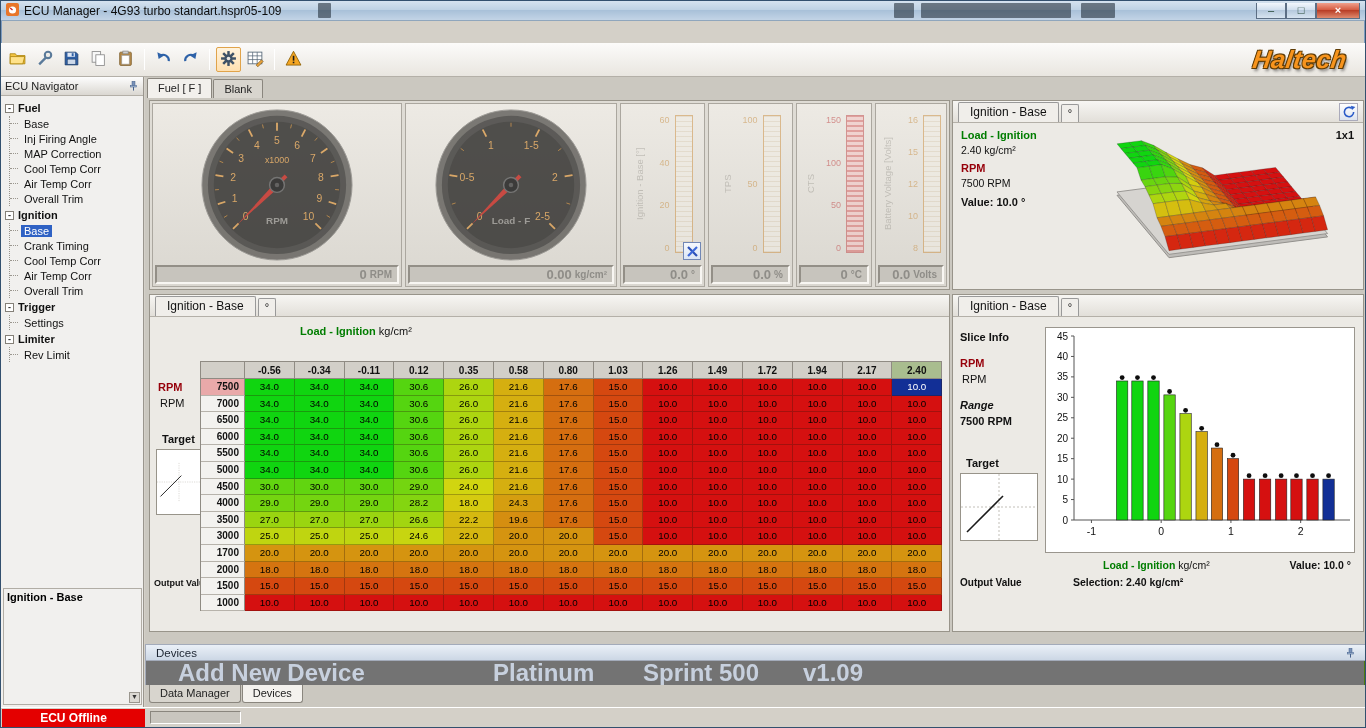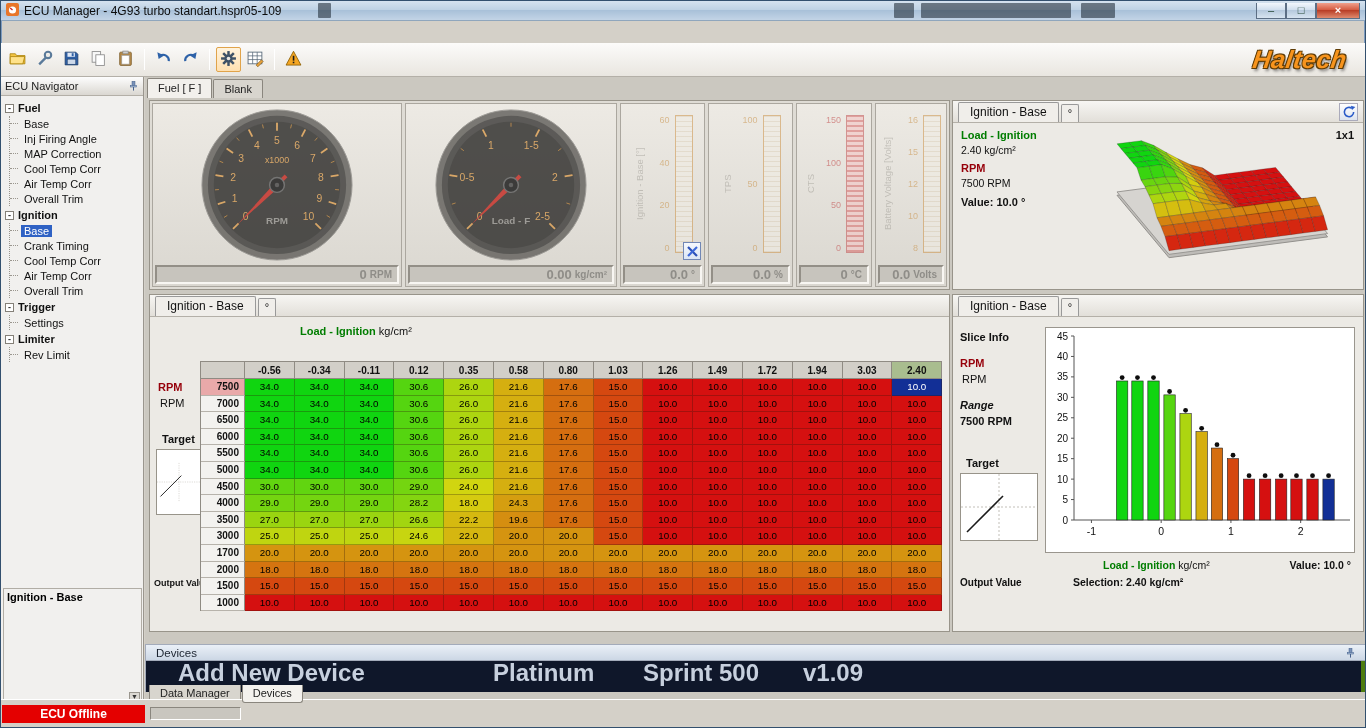--- a/index.html
+++ b/index.html
@@ -40,21 +40,21 @@
 .tree-children{margin-left:4px;border-left:1px dotted #9a968e;padding-left:0;margin-bottom:1px}
 .tree-leaf{display:flex;align-items:center;height:15px;font-size:11px}
 .tree-leaf::before{content:"";width:8px;border-top:1px dotted #9a968e;margin-right:3px}
 .leaf-label{padding:0 3px}
 .leaf-label.sel{background:#2f62c4;color:#fff}
 .info-box{position:absolute;left:2px;top:511px;width:139px;height:117px;border:1px solid #b1ada5;background:#f1f0ee;padding:2px 14px 2px 3px;font-size:10.3px;line-height:1.25;color:#000}
 .info-title{font-weight:bold;font-size:11px;margin-bottom:1px}
 .info-scroll{position:absolute;right:1px;bottom:1px;width:11px;height:11px;border:1px solid #9a968e;background:#dcd9d3;display:flex;align-items:center;justify-content:center;font-size:7px;color:#333}
 
 
-.statusbar{position:absolute;left:0;bottom:0;width:100%;height:28px;background:#d4d0c8;border-top:1px solid #fff;display:flex;align-items:center}
+.statusbar{position:absolute;left:0;bottom:0;width:100%;height:20px;background:#d4d0c8;border-top:1px solid #fff;display:flex;align-items:center}
 .ecu-status{width:143px;height:18px;margin:1px 0 1px 1px;background:#e40000;color:#fff;font-weight:bold;font-size:12px;display:flex;align-items:center;justify-content:center}
 .sb-progress{margin-left:5px;width:91px;height:13px;background:#c9c6bf;border:1px solid;border-color:#8a867e #ffffff #ffffff #8a867e}
 
 
 .content{position:absolute;left:144px;top:76px;width:1222px;height:632px;background:#cbc8c0}
 .tabstrip{position:absolute;left:2px;top:0;height:21px;display:flex;align-items:flex-end;gap:1px}
 .mtab{border:1px solid #8a867e;border-bottom:none;padding:3px 10px 3px;font-size:11px;background:#d8d5ce;border-radius:2px 2px 0 0;color:#222}
 .mtab.active{background:#f2f0ec;position:relative;z-index:2;padding-bottom:4px}
 .workspace{position:absolute;left:0;top:21px;width:100%;height:546px;background:#cbc8c0}
 .panel{position:absolute;border:1px solid #98948a;background:#eceae5}
@@ -110,21 +110,21 @@
 .slice-labels{position:absolute;left:7px;top:30px;width:84px}
 #slice-chart-box{position:absolute;left:92px;top:32px;width:310px;height:226px;background:#fff;border:1px solid #9a968e}
 #slice-chart-box svg{display:block}
 .slice-axis-row{position:absolute;left:150px;top:264px;font-size:10.5px;white-space:nowrap}
 .slice-value{position:absolute;right:12px;top:264px;font-size:10.5px;font-weight:bold}
 .slice-sel{position:absolute;left:120px;top:281px;font-size:10.5px;font-weight:bold}
 
 
 .devices-header{position:absolute;left:0;top:567px;width:100%;height:17px;background:linear-gradient(#eaf0f7,#ccd7e5);border:1px solid #a3abba;display:flex;align-items:center;padding:0 10px;font-size:11.5px;color:#1c2430}
 .devices-header .pin{margin-left:auto}
-.devices-body{position:absolute;left:0;top:584px;width:100%;height:31px;background:#0f172a;overflow:hidden;border-left:1px solid #a3abba;border-right:6px solid #4d7c0f}
+.devices-body{position:absolute;left:0;top:584px;width:100%;height:24px;background:#737373;overflow:hidden;border-left:1px solid #a3abba;border-right:3px solid #4d7c0f}
 .watermark{position:absolute;top:-2px;font-size:24px;font-weight:600;color:#c7d0de;white-space:nowrap}
 .btabs{position:absolute;left:4px;top:608px;display:flex;gap:1px}
 .btab{border:1px solid #8a867e;border-top:none;background:#d8d5ce;padding:2px 10px 3px;font-size:11px;border-radius:0 0 3px 3px;color:#222}
 .btab.active{background:#f4f2ee;position:relative;z-index:2}
 </style>
 </head>
 <body>
 
 <div id="app">
 
@@ -736,21 +736,21 @@
             <div class="hcell">-0.11</div>
             <div class="hcell">0.12</div>
             <div class="hcell">0.35</div>
             <div class="hcell">0.58</div>
             <div class="hcell">0.80</div>
             <div class="hcell">1.03</div>
             <div class="hcell">1.26</div>
             <div class="hcell">1.49</div>
             <div class="hcell">1.72</div>
             <div class="hcell">1.94</div>
-            <div class="hcell">3.03</div>
+            <div class="hcell">2.17</div>
             <div class="hcell selcol">2.40</div>
             <div class="rhead selrow">7500</div>
             <div class="num-cell" style="background: rgb(16, 213, 16);">34.0</div>
             <div class="num-cell" style="background: rgb(16, 213, 16);">34.0</div>
             <div class="num-cell" style="background: rgb(16, 213, 16);">34.0</div>
             <div class="num-cell" style="background: rgb(85, 213, 16);">30.6</div>
             <div class="num-cell" style="background: rgb(173, 213, 16);">26.0</div>
             <div class="num-cell" style="background: rgb(213, 175, 16);">21.6</div>
             <div class="num-cell" style="background: rgb(213, 110, 16);">17.6</div>
             <div class="num-cell" style="background: rgb(213, 72, 16);">15.0</div>

